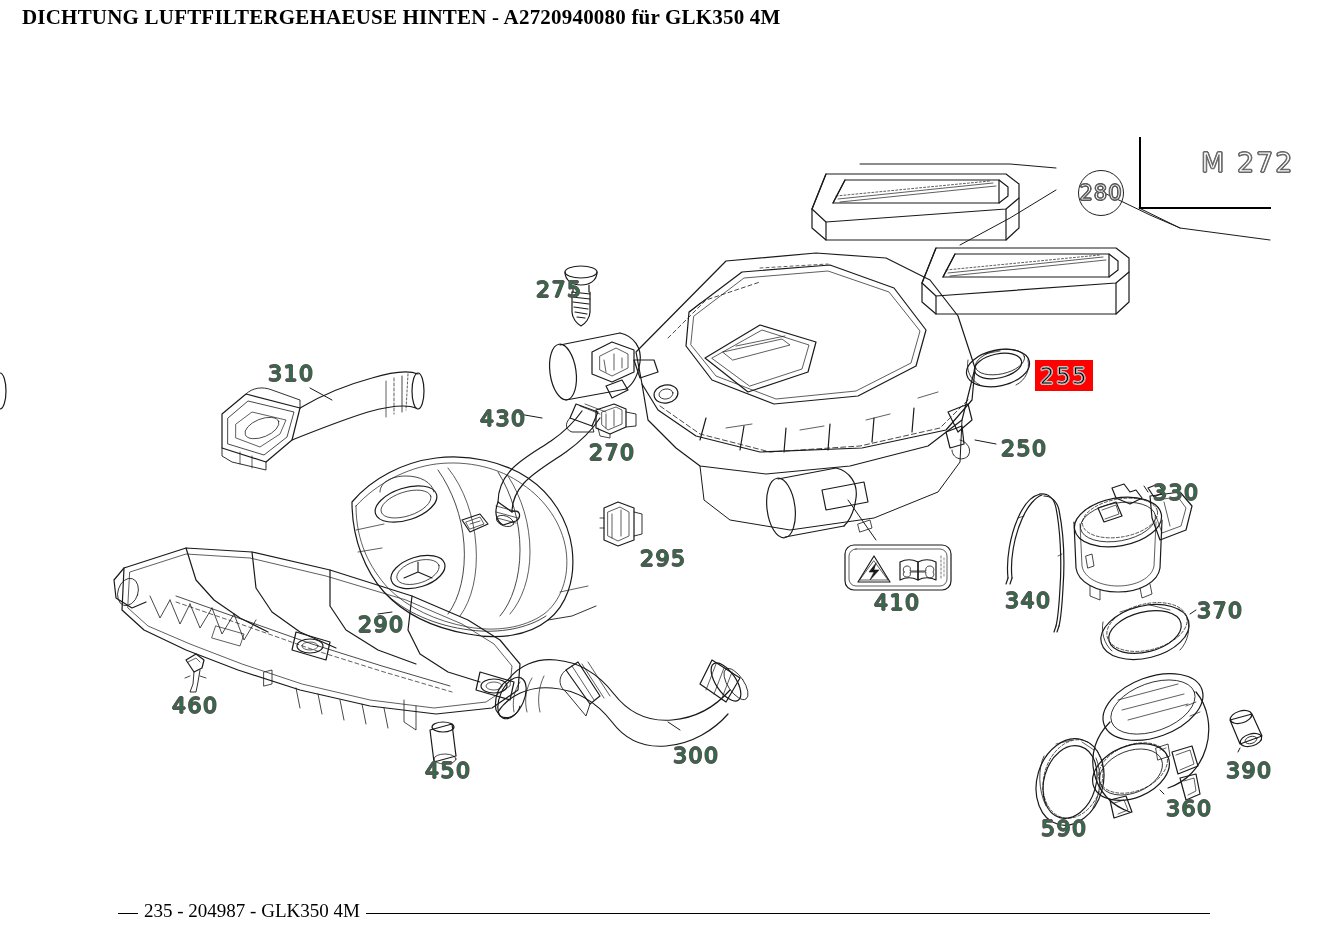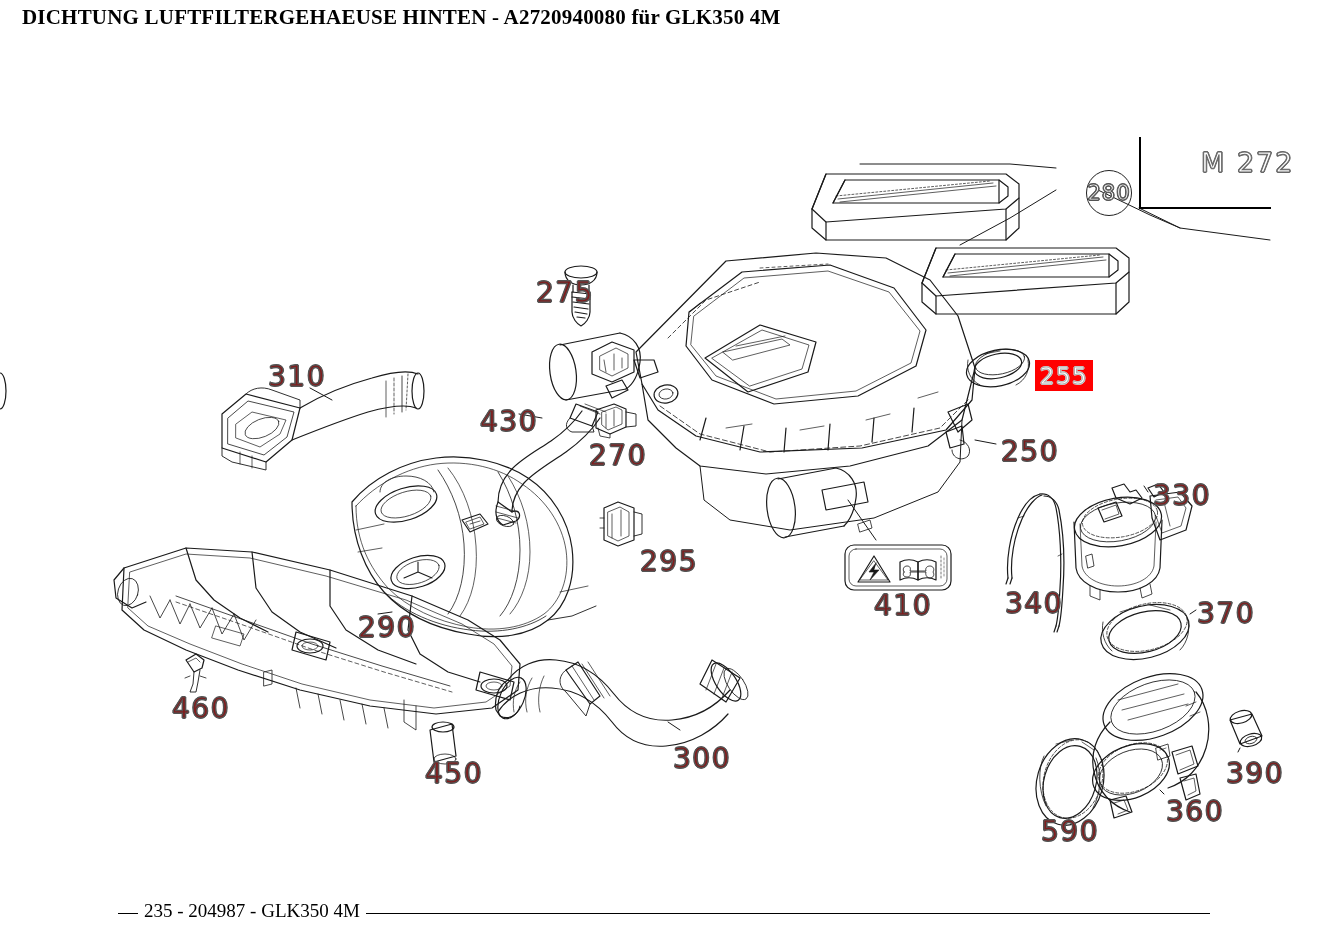--- a/index.html
+++ b/index.html
@@ -30,34 +30,34 @@
   }
 
   
   #drawing{position:absolute;left:0;top:0;width:1326px;height:938px;}
   #drawing svg{display:block;}
 
   
   .callout{
     position:absolute;
     font-family:"DejaVu Sans", sans-serif;
-    font-size:28px;font-weight:400;letter-spacing:1.5px;
-    color:#7f1d1d;
+    font-size:22px;font-weight:400;letter-spacing:1.5px;
+    color:#15803d;
     -webkit-text-stroke:1px #555;
     text-shadow:
        1px 0 0 #555,-1px 0 0 #555,0 1px 0 #555,0 -1px 0 #555;
     white-space:nowrap;line-height:1;
     user-select:none;
     text-align:center;
   }
 
   
   .callout-circle{
     position:absolute;width:46px;height:46px;border:1.3px solid #222;
-    border-radius:50%;box-sizing:border-box;background:transparent;margin-left:8px;
+    border-radius:50%;box-sizing:border-box;background:transparent;
   }
   .callout-circle span{
     position:absolute;left:50%;top:50%;transform:translate(-50%,-50%);
     font-family:"DejaVu Sans", sans-serif;font-size:21px;letter-spacing:1px;
     color:#fff;-webkit-text-stroke:1px #555;
     text-shadow:1px 0 0 #555,-1px 0 0 #555,0 1px 0 #555,0 -1px 0 #555;
   }
 
   
   .engine-frame{position:absolute;}
@@ -73,21 +73,21 @@
   }
 
   
   .highlight-box{
     position:absolute;box-sizing:border-box;
     background:#ff0000;
     display:flex;align-items:center;justify-content:center;
   }
   .highlight-box span{
     font-family:"DejaVu Sans", sans-serif;font-size:23px;letter-spacing:1.5px;
-    color:#ffffff;
+    color:#000000;
     -webkit-text-stroke:1px #b0b0b0;
     text-shadow:1px 0 0 #d8d8d8,-1px 0 0 #d8d8d8,0 1px 0 #d8d8d8,0 -1px 0 #d8d8d8;
   }
 </style>
 </head>
 <body>
 
 <div id="page">
 
   <div class="doc-title">DICHTUNG LUFTFILTERGEHAEUSE HINTEN - A2720940080 für GLK350 4M</div>

